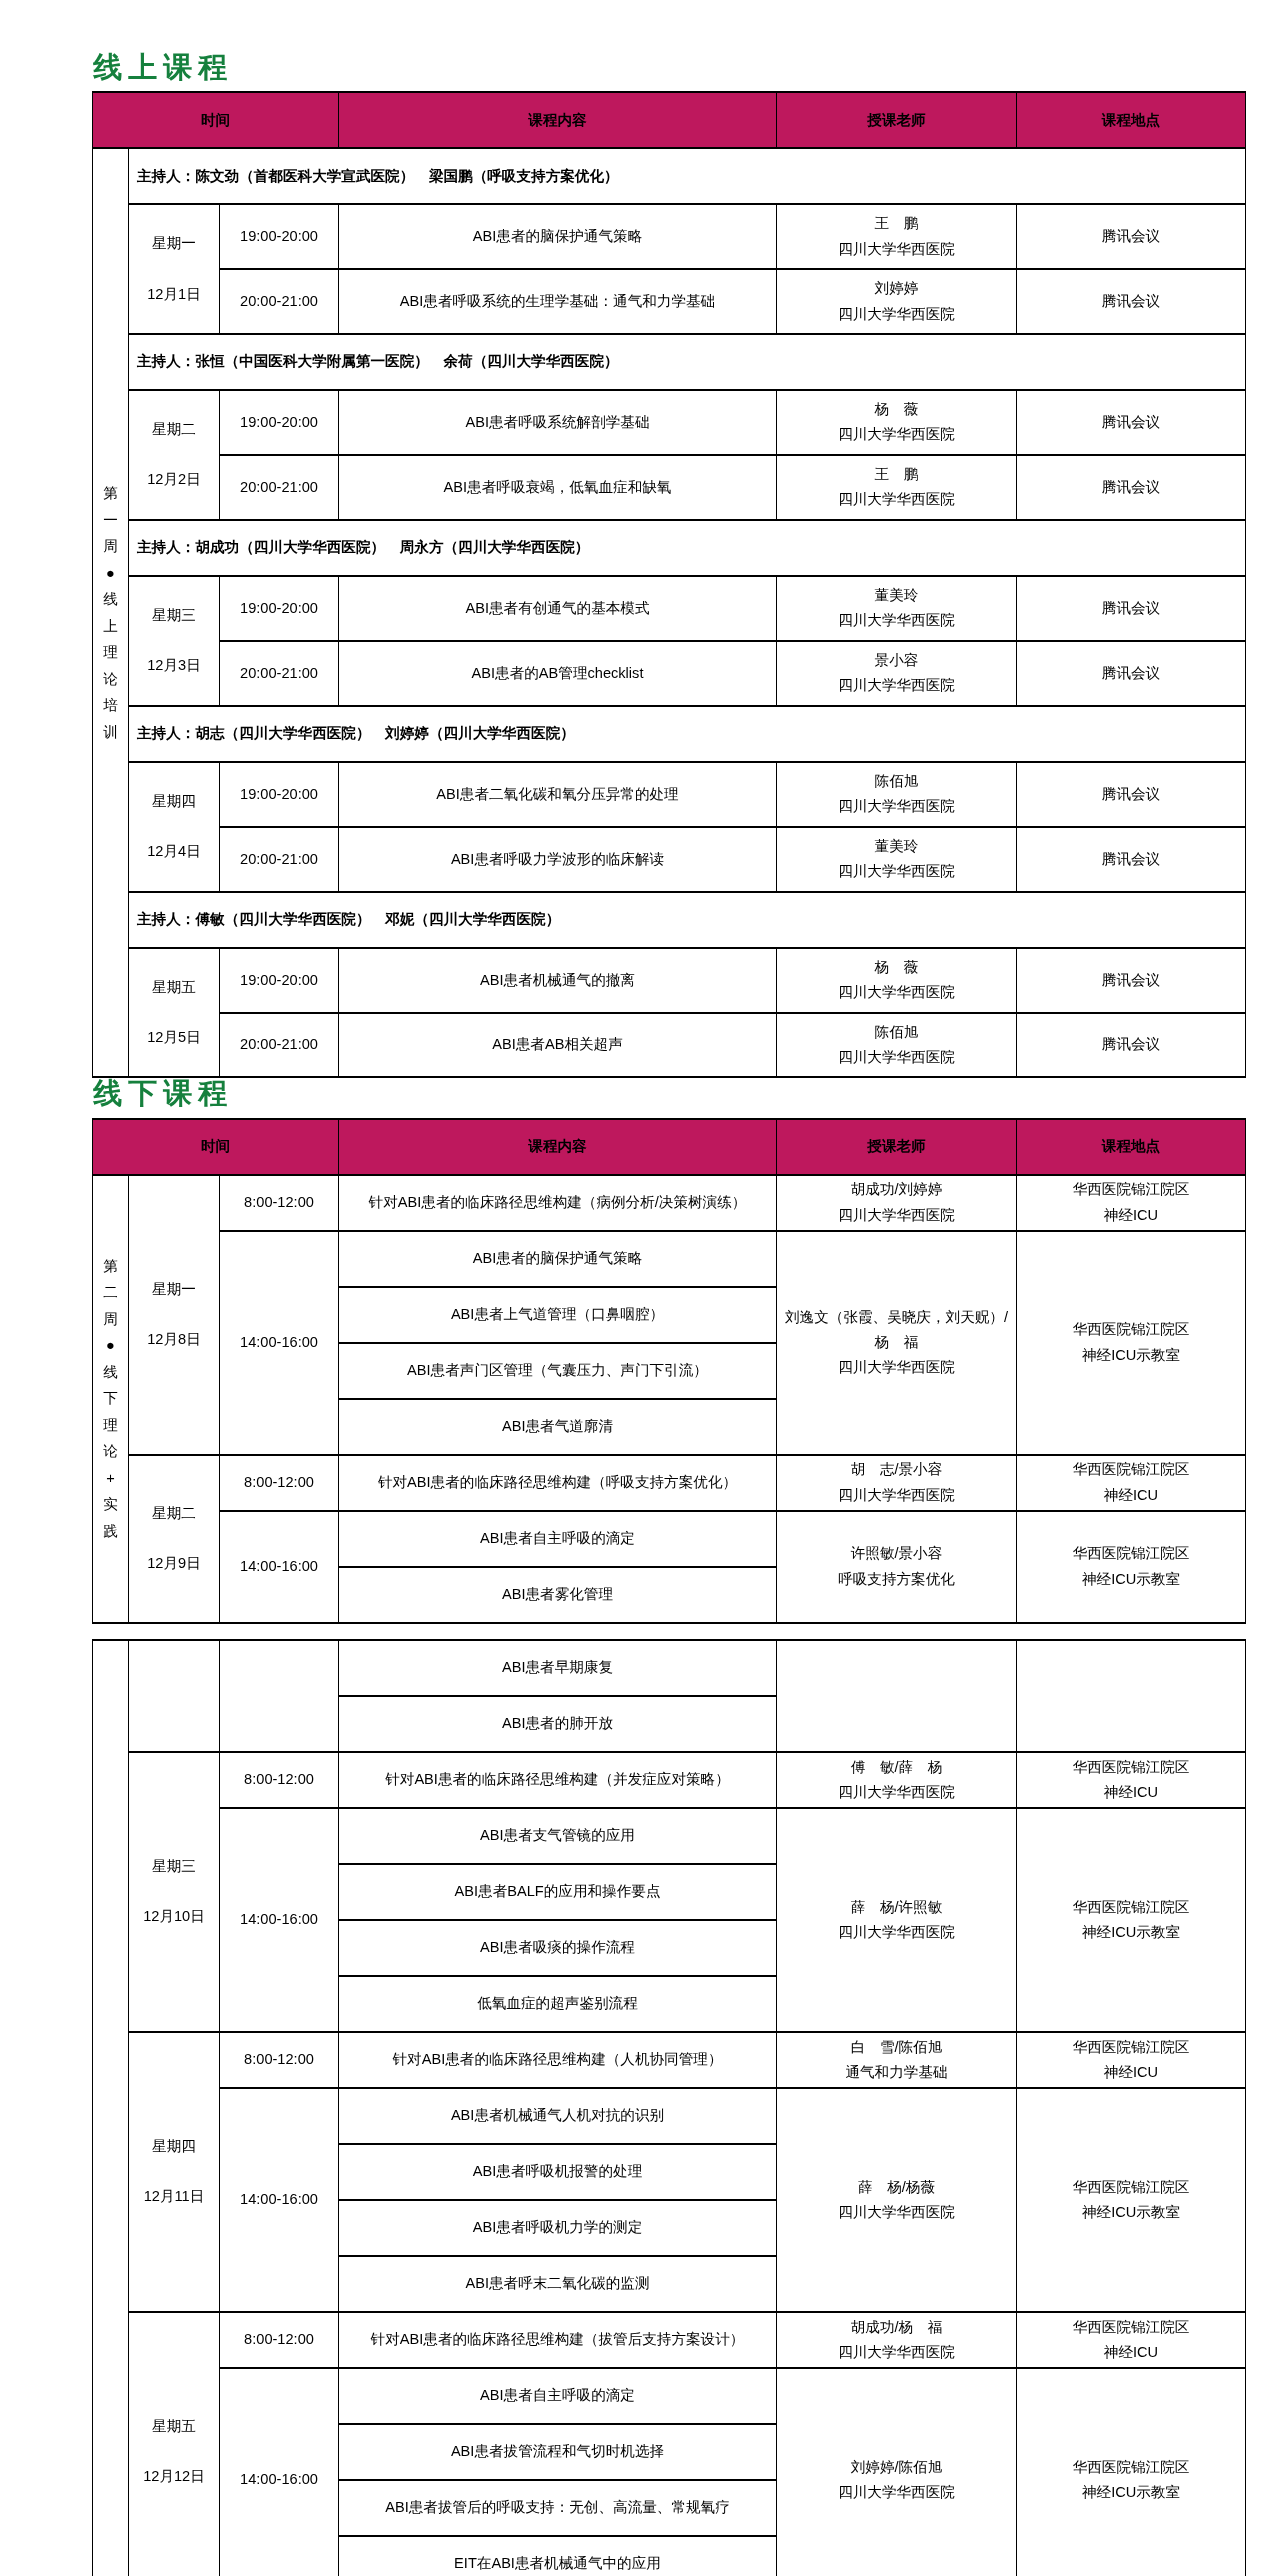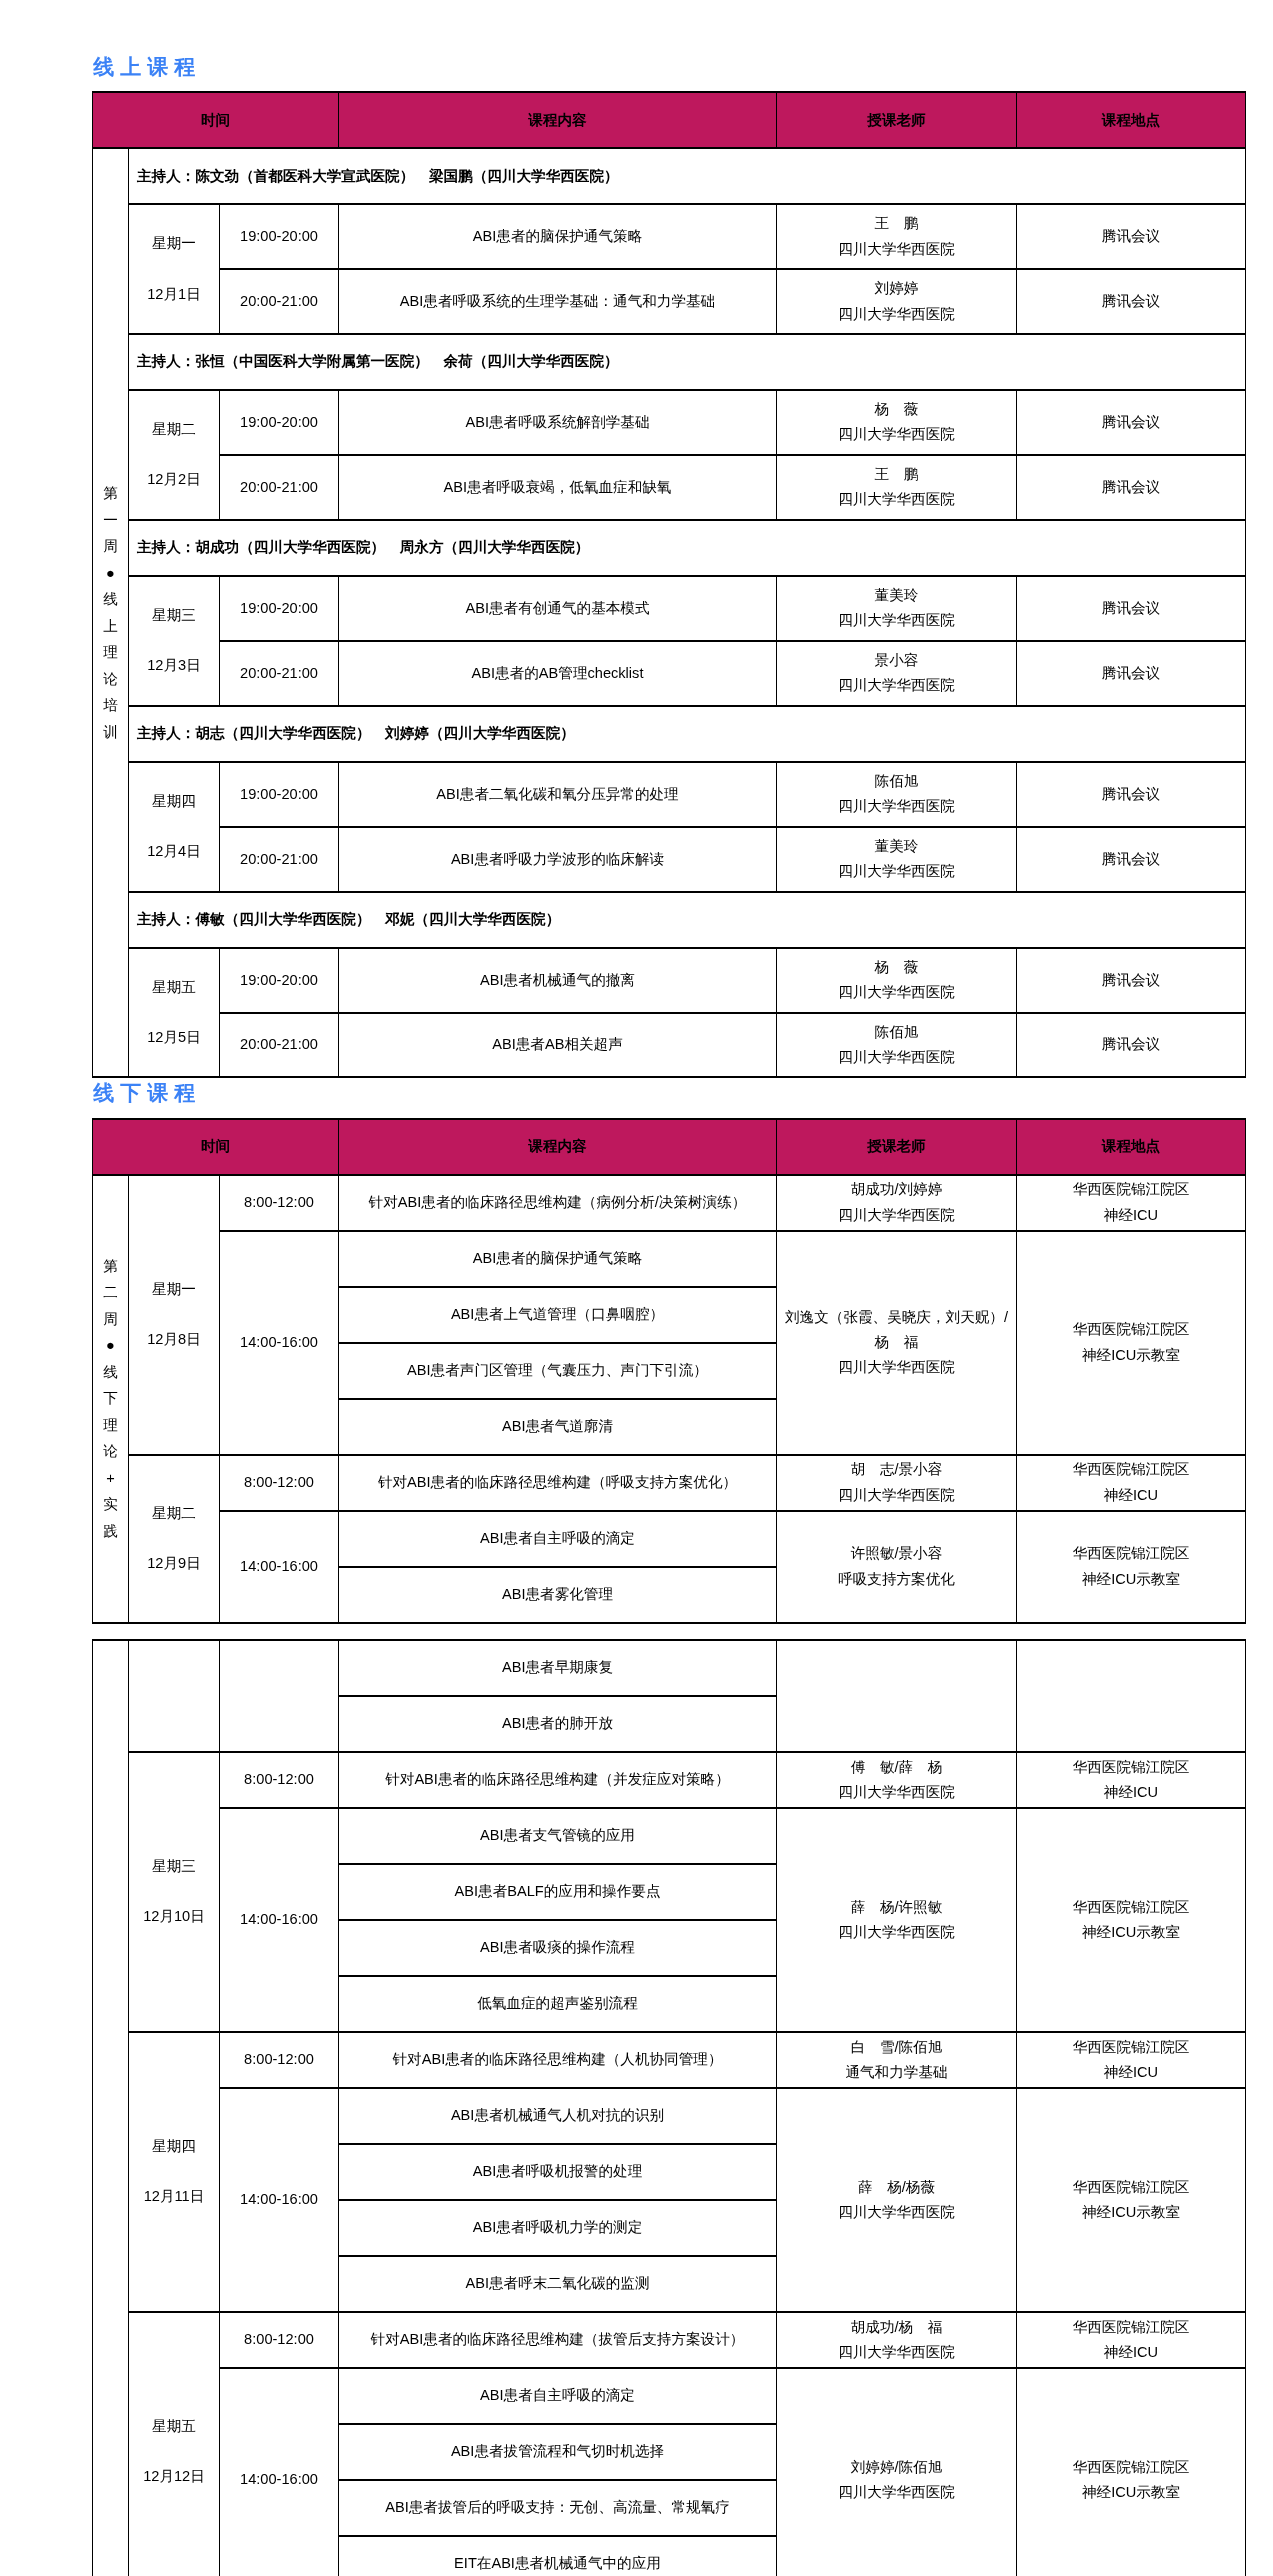--- a/index.html
+++ b/index.html
@@ -10,26 +10,26 @@
     color: #000000;
   }
   .page {
     width: 1154px;
     margin-left: 92px;
     padding-top: 52px;
     padding-bottom: 58px;
   }
   .section-title {
     font-family: "Liberation Serif", "DejaVu Serif", serif;
-    font-size: 21px;
+    font-size: 29px;
     font-weight: bold;
     letter-spacing: 6px;
     line-height: 30.5px;
     margin: 0 0 8.6px 1.3px;
-    color: #3b82f6;
+    color: #15803d;
   }
   .section-title.second { }
   table.sched {
     border-collapse: collapse;
     table-layout: fixed;
     width: 1154px;
   }
   table.sched.continuation { margin-top: 15.3px; }
   .c-week    { width: 36px; }
   .c-day     { width: 91px; }
@@ -98,21 +98,21 @@
         <td class="week" rowspan="15">第
 一
 周
 ●
 线
 上
 理
 论
 培
 训</td>
-        <td class="host" colspan="5">主持人：陈文劲（首都医科大学宣武医院）　梁国鹏（四川大学华西医院）</td>
+        <td class="host" colspan="5">主持人：陈文劲（首都医科大学宣武医院）　梁国鹏（呼吸支持方案优化）</td>
       </tr>
       <tr>
         <td class="day" rowspan="2">
           <div class="weekday">星期一</div>
           <div class="date">12月1日</div>
         </td>
         <td>19:00-20:00</td>
         <td>ABI患者的脑保护通气策略</td>
         <td class="teacher">王　鹏
 四川大学华西医院</td>

